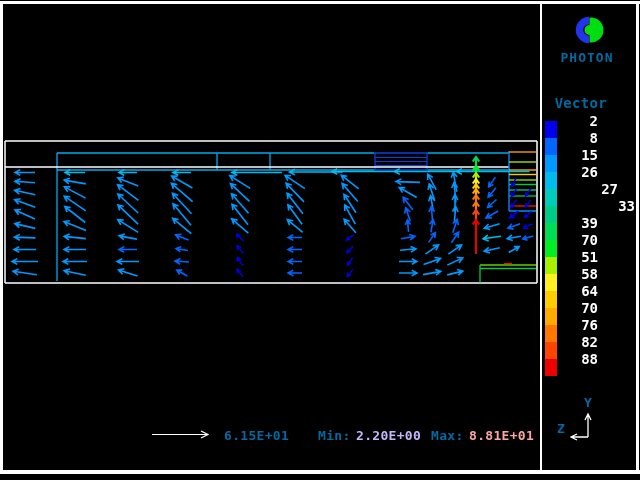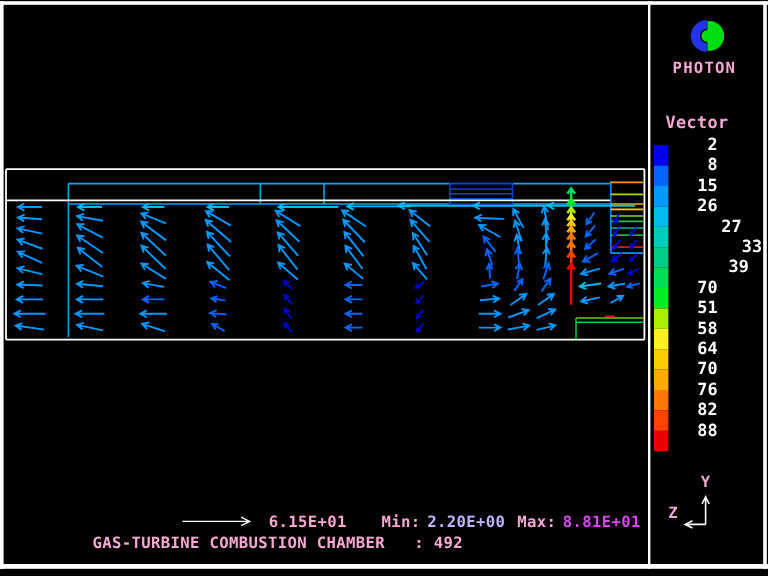--- a/index.html
+++ b/index.html
@@ -1,30 +1,30 @@
 <!DOCTYPE html>
 <html><head>
 <meta charset="utf-8">
 <style>
   html,body{margin:0;padding:0;background:#000;}
   #screen{position:relative;width:640px;height:480px;background:#000;overflow:hidden;
           font-family:"DejaVu Sans Mono",monospace;font-weight:bold;}
   .chrome{position:absolute;background:#fff;}
-  .txt{position:absolute;color:#f9a8d4;font-size:13px;line-height:15px;letter-spacing:0.3px;white-space:pre;}
+  .txt{position:absolute;color:#0369a1;font-size:13px;line-height:15px;letter-spacing:0.3px;white-space:pre;}
   #plot-svg{position:absolute;left:0;top:0;}
   #legend-rows{position:absolute;left:545px;top:121px;width:54px;height:280px;}
   .lg-swatch{position:absolute;width:12px;height:17px;}
   .lg-label{position:absolute;left:13px;width:40px;height:16px;line-height:16px;
             text-align:right;color:#fff;font-size:14px;letter-spacing:0;}
   #brand-text{left:556px;top:50px;width:62px;text-align:center;letter-spacing:1px;}
   #legend-title{left:545px;top:96px;width:62px;text-align:right;font-size:14px;}
   #logo-svg{position:absolute;left:564px;top:10px;}
   .axis-label{font-size:13px;}
   #min-value{color:#c4b5fd;}
-  #max-value{color:#d946ef;}
+  #max-value{color:#fca5a5;}
 </style>
 </head>
 <body>
 
 <div id="screen">
 
   <svg id="plot-svg" width="640" height="480">
     <g id="geom-layer">
         <line x1="57" y1="153" x2="509" y2="153" stroke="#00aaee" stroke-width="1.3"></line>
         <line x1="57" y1="170" x2="509" y2="170" stroke="#00aaee" stroke-width="1.3"></line>
@@ -219,21 +219,21 @@
       <div class="lg-label" style="top: 9px;">8</div>
       <div class="lg-swatch" style="top: 34px; background: rgb(0, 153, 255);"></div>
       <div class="lg-label" style="top: 26px;">15</div>
       <div class="lg-swatch" style="top: 51px; background: rgb(0, 187, 238);"></div>
       <div class="lg-label" style="top: 43px;">26</div>
       <div class="lg-swatch" style="top: 68px; background: rgb(0, 204, 187);"></div>
       <div class="lg-label" style="top: 60px; padding-left: 20px;">27</div>
       <div class="lg-swatch" style="top: 85px; background: rgb(0, 204, 136);"></div>
       <div class="lg-label" style="top: 77px; padding-left: 37px;">33</div>
       <div class="lg-swatch" style="top: 102px; background: rgb(0, 221, 85);"></div>
-      <div class="lg-label" style="top: 94px; margin-left: 26px;">39</div>
+      <div class="lg-label" style="top: 94px;">39</div>
       <div class="lg-swatch" style="top: 119px; background: rgb(0, 238, 34);"></div>
       <div class="lg-label" style="top: 111px;">70</div>
       <div class="lg-swatch" style="top: 136px; background: rgb(170, 238, 0);"></div>
       <div class="lg-label" style="top: 128px;">51</div>
       <div class="lg-swatch" style="top: 153px; background: rgb(255, 238, 34);"></div>
       <div class="lg-label" style="top: 145px;">58</div>
       <div class="lg-swatch" style="top: 170px; background: rgb(255, 204, 0);"></div>
       <div class="lg-label" style="top: 162px;">64</div>
       <div class="lg-swatch" style="top: 187px; background: rgb(255, 170, 0);"></div>
       <div class="lg-label" style="top: 179px;">70</div>
@@ -246,15 +246,14 @@
     </div>
 
   <div class="txt axis-label" style="left:581px;top:395px;width:14px;text-align:center;">Y</div>
   <div class="txt axis-label" style="left:554px;top:421px;width:14px;text-align:center;">Z</div>
 
   <div class="txt" style="left:224px;top:428px;">6.15E+01</div>
   <div class="txt" style="left:318px;top:428px;">Min:</div>
   <div class="txt" id="min-value" style="left:356px;top:428px;">2.20E+00</div>
   <div class="txt" style="left:431px;top:428px;">Max:</div>
   <div class="txt" id="max-value" style="left:469px;top:428px;">8.81E+01</div>
-  <div class="txt" style="left:77px;top:446px;">GAS-TURBINE COMBUSTION CHAMBER   : 492</div>
 
 </div>
 
 </body></html>

